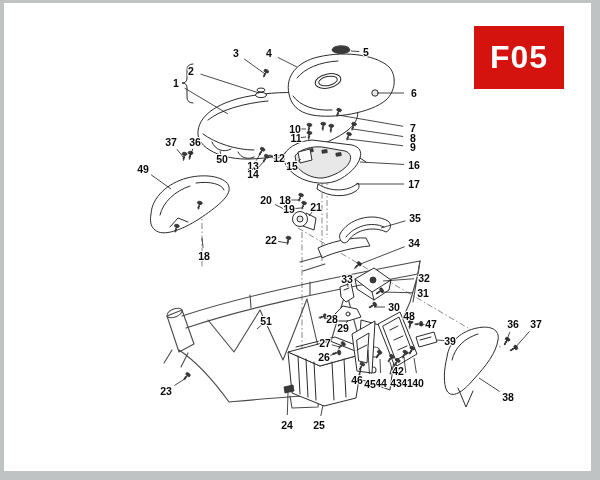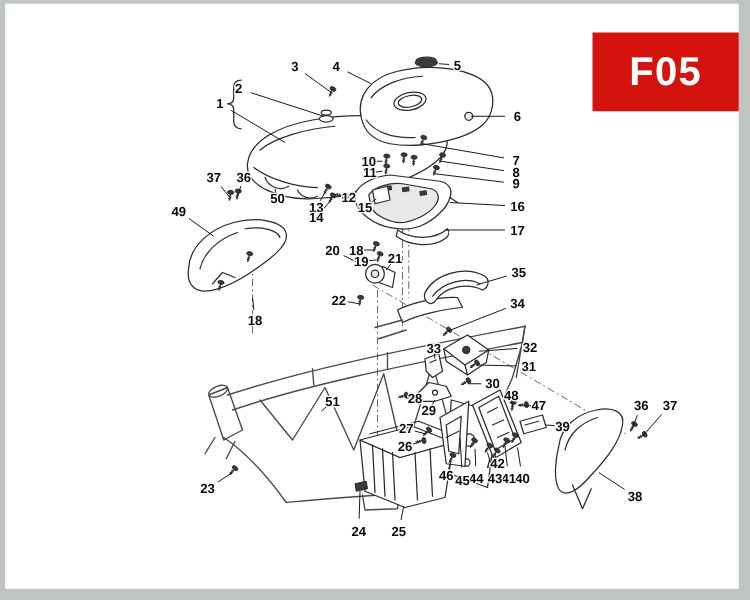--- a/index.html
+++ b/index.html
@@ -1,20 +1,20 @@
 <!DOCTYPE html>
 <html><head>
 <meta charset="utf-8">
 <style>
   html,body{margin:0;padding:0;}
   body{width:600px;height:480px;background:#bfc3c3;font-family:"Liberation Sans",sans-serif;}
   .screen{position:relative;width:600px;height:480px;overflow:hidden;}
   .page{position:absolute;left:4px;top:3px;width:587px;height:468px;background:#ffffff;
         box-shadow:1px 1px 0 #a8acac inset 0 0;}
-  .badge{position:absolute;left:474px;top:26px;width:117px;height:63px;background:#d5130e;
+  .badge{position:absolute;left:474px;top:26px;width:90px;height:63px;background:#d5130e;
          color:#ffffff;display:flex;align-items:center;justify-content:center;
          font-size:32px;font-weight:bold;letter-spacing:1px;}
   svg.diagram{position:absolute;left:0;top:0;}
   .ln{stroke:#2b2b2b;fill:none;stroke-width:1;stroke-linecap:round;stroke-linejoin:round;}
   .fw{stroke:#2b2b2b;fill:#ffffff;stroke-width:1;stroke-linejoin:round;}
   .fg{stroke:#2b2b2b;fill:#e8e8e8;stroke-width:1;}
   .dk{stroke:#2b2b2b;fill:#3a3a3a;stroke-width:0.8;}
   .frame-ln{stroke:#4a4a4a;fill:none;stroke-width:1.1;stroke-linecap:round;stroke-linejoin:round;}
   .leader{stroke:#1a1a1a;stroke-width:0.8;}
   .centerline{stroke:#555;stroke-width:0.7;stroke-dasharray:6 2.5 1.5 2.5;}

